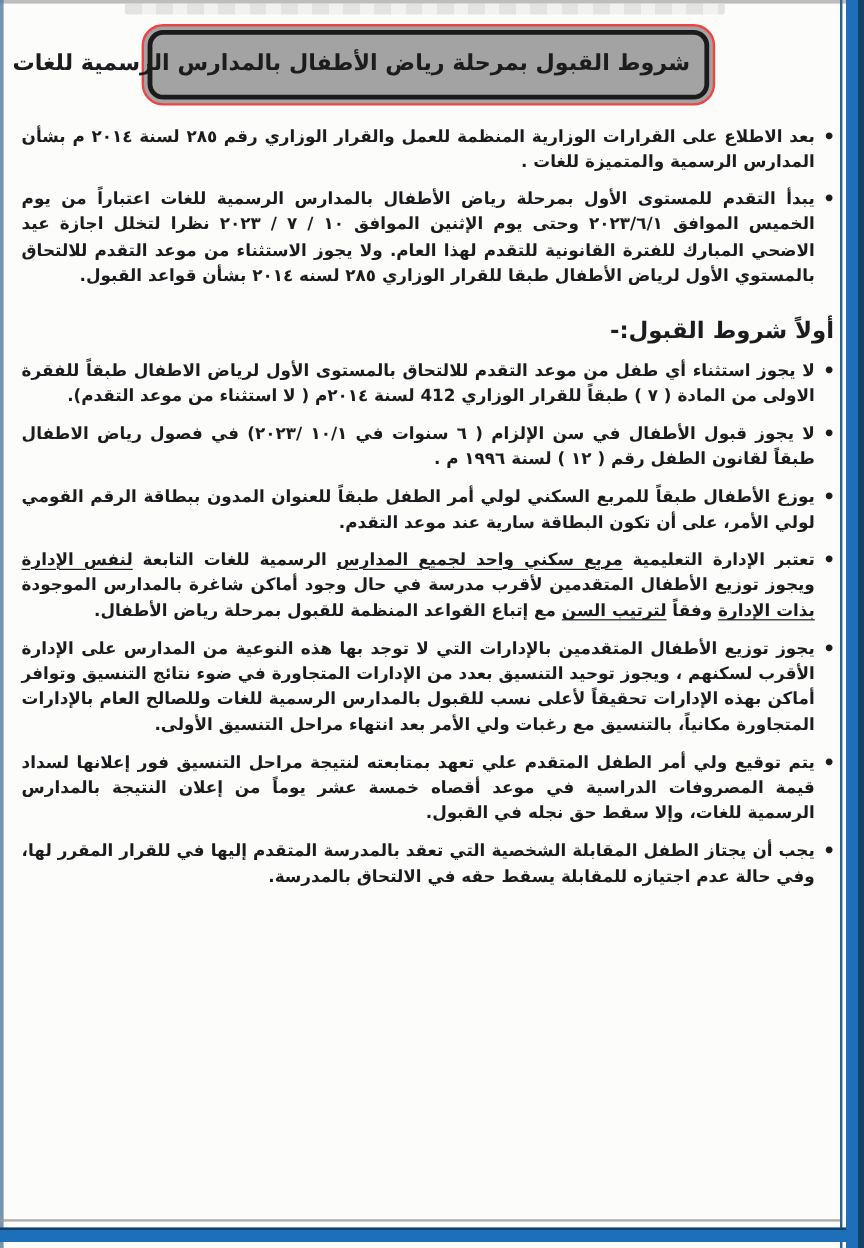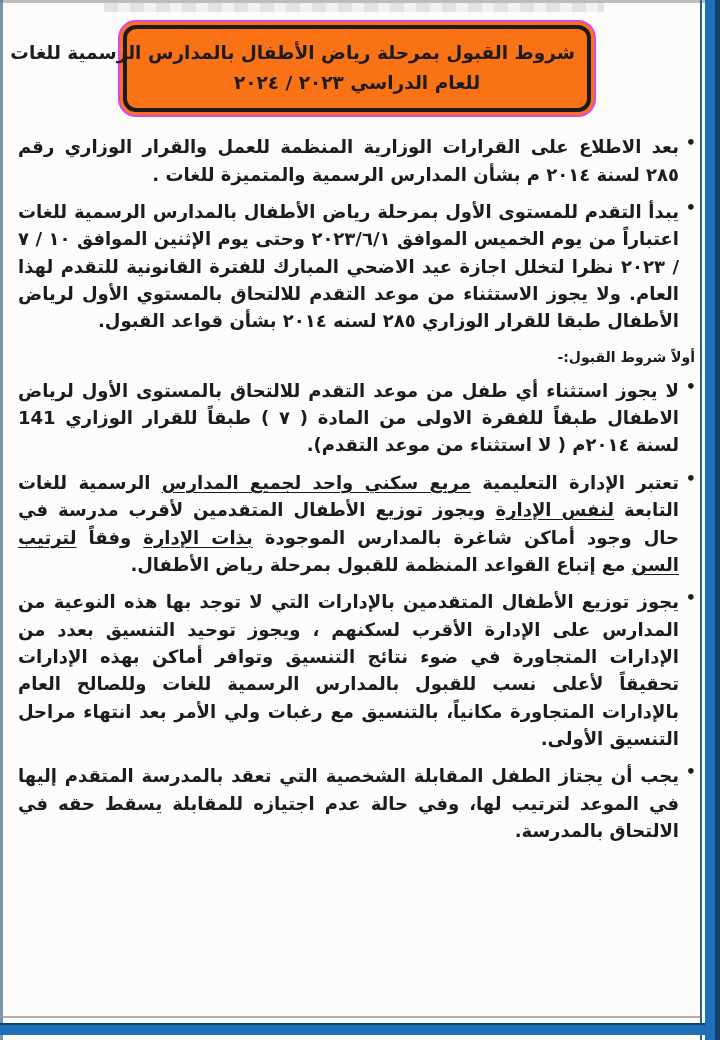--- a/index.html
+++ b/index.html
@@ -23,40 +23,40 @@
   .edge-right-band { position:absolute; top:0; bottom:0; right:5px; width:10px; background:#1e6fba; }
   .edge-right-navy { position:absolute; top:0; bottom:0; right:0; width:5px; background:#143f69; }
   .edge-bottom-gray { position:absolute; bottom:22px; left:0; right:20px; height:2px; background:#9a9a9a; opacity:.8; }
   .edge-bottom-band { position:absolute; bottom:5px; left:0; right:15px; height:10px; background:#1e6fba; border-top:2px solid #143f69; }
 
   .content { position:relative; padding: 12px 24px 0 18px; }
 
   
   .title-outer {
     width: 468px; margin: 8px auto 16px;
-    border: 2px solid #d946ef; border-radius: 18px; padding: 3px;
-    background: #f97316;
+    border: 2px solid #ef4444; border-radius: 18px; padding: 3px;
+    background: #a3a3a3;
   }
   .title-inner {
     border: 4px solid #1b1b1b; border-radius: 13px;
     padding: 9px 12px 11px; text-align: center;
   }
   .title-line { font-weight: bold; font-size: 18.5px; line-height: 1.6; white-space: nowrap; }
 
   ul.bullets { list-style: none; margin: 0; padding: 0; }
   ul.bullets li {
     position: relative; padding-right: 17px; margin-bottom: 10px;
-    font-size: 18px; font-weight: bold; line-height: 1.52;
+    font-size: 14px; font-weight: bold; line-height: 1.52;
     text-align: justify;
   }
   ul.bullets li::before {
     content: "\2022";
     position: absolute; right: 0; top: -2px; font-size: 16px; color:#1c1c1e;
   }
-  .section-heading { font-size: 14px; font-weight: bold; margin: 14px 1px 12px; }
+  .section-heading { font-size: 19px; font-weight: bold; margin: 24px 1px 12px; }
   .u { text-decoration: underline; text-underline-offset: 3px; text-decoration-thickness: 1px; }
 </style>
 </head>
 <body>
 
 <div class="page">
 
   <div class="edge-top"></div>
   <div class="scan-smudge"></div>
   <div class="edge-left"></div>
@@ -64,32 +64,34 @@
   <div class="edge-right-band"></div>
   <div class="edge-right-navy"></div>
   <div class="edge-bottom-gray"></div>
   <div class="edge-bottom-band"></div>
 
   <div class="content">
 
     <div class="title-outer">
       <div class="title-inner">
         <div class="title-line">شروط القبول بمرحلة رياض الأطفال بالمدارس الرسمية للغات</div>
-        <div class="title-line">للعام الدراسي ٢٠٢٣ / ٢٠٢٤</div>
       </div>
     </div>
 
     <ul class="bullets" id="intro-bullets">
         <li><span>بعد الاطلاع على القرارات الوزارية المنظمة للعمل والقرار الوزاري رقم ٢٨٥ لسنة ٢٠١٤ م بشأن المدارس الرسمية والمتميزة للغات .</span></li>
         <li><span>يبدأ التقدم للمستوى الأول بمرحلة رياض الأطفال بالمدارس الرسمية للغات اعتباراً من يوم الخميس الموافق ٢٠٢٣/٦/١ وحتى يوم الإثنين الموافق ١٠ / ٧ / ٢٠٢٣ نظرا لتخلل اجازة عيد الاضحي المبارك للفترة القانونية للتقدم لهذا العام. ولا يجوز الاستثناء من موعد التقدم للالتحاق بالمستوي الأول لرياض الأطفال طبقا للقرار الوزاري ٢٨٥ لسنه ٢٠١٤ بشأن قواعد القبول.</span></li>
       </ul>
 
     <h2 class="section-heading">أولاً شروط القبول:-</h2>
 
     <ul class="bullets" id="main-bullets">
-        <li><span>لا يجوز استثناء أي طفل من موعد التقدم للالتحاق بالمستوى الأول لرياض الاطفال طبقاً للفقرة الاولى من المادة ( ٧ ) طبقاً للقرار الوزاري 141 لسنة ٢٠١٤م ( لا استثناء من موعد التقدم).</span></li>
+        <li><span>لا يجوز استثناء أي طفل من موعد التقدم للالتحاق بالمستوى الأول لرياض الاطفال طبقاً للفقرة الاولى من المادة ( ٧ ) طبقاً للقرار الوزاري 412 لسنة ٢٠١٤م ( لا استثناء من موعد التقدم).</span></li>
+        <li><span>لا يجوز قبول الأطفال في سن الإلزام ( ٦ سنوات في ١٠/١ /٢٠٢٣) في فصول رياض الاطفال طبقاً لقانون الطفل رقم ( ١٢ ) لسنة ١٩٩٦ م .</span></li>
+        <li><span>يوزع الأطفال طبقاً للمربع السكني لولي أمر الطفل طبقاً للعنوان المدون ببطاقة الرقم القومي لولي الأمر، على أن تكون البطاقة سارية عند موعد التقدم.</span></li>
         <li><span>تعتبر الإدارة التعليمية </span><span class="u">مربع سكني واحد لجميع المدارس</span><span> الرسمية للغات التابعة </span><span class="u">لنفس الإدارة</span><span> ويجوز توزيع الأطفال المتقدمين لأقرب مدرسة في حال وجود أماكن شاغرة بالمدارس الموجودة </span><span class="u">بذات الإدارة</span><span> وفقاً </span><span class="u">لترتيب السن</span><span> مع إتباع القواعد المنظمة للقبول بمرحلة رياض الأطفال.</span></li>
         <li><span>يجوز توزيع الأطفال المتقدمين بالإدارات التي لا توجد بها هذه النوعية من المدارس على الإدارة الأقرب لسكنهم ، ويجوز توحيد التنسيق  بعدد من الإدارات المتجاورة في ضوء نتائج التنسيق وتوافر أماكن بهذه الإدارات تحقيقاً لأعلى نسب للقبول بالمدارس الرسمية للغات وللصالح العام بالإدارات المتجاورة مكانياً، بالتنسيق مع رغبات ولي الأمر بعد انتهاء مراحل التنسيق الأولى.</span></li>
-        <li><span>يجب أن يجتاز الطفل المقابلة الشخصية التي تعقد بالمدرسة المتقدم إليها في الموعد لترتيب لها، وفي حالة عدم اجتيازه للمقابلة يسقط حقه في الالتحاق بالمدرسة.</span></li>
+        <li><span>يتم توقيع ولي أمر الطفل المتقدم علي تعهد بمتابعته لنتيجة مراحل التنسيق فور إعلانها لسداد قيمة المصروفات الدراسية في موعد أقصاه خمسة عشر يوماً من إعلان النتيجة بالمدارس الرسمية للغات، وإلا سقط حق نجله في القبول.</span></li>
+        <li><span>يجب أن يجتاز الطفل المقابلة الشخصية التي تعقد بالمدرسة المتقدم إليها في للقرار المقرر لها، وفي حالة عدم اجتيازه للمقابلة يسقط حقه في الالتحاق بالمدرسة.</span></li>
       </ul>
 
   </div>
 </div>
 
 </body></html>

